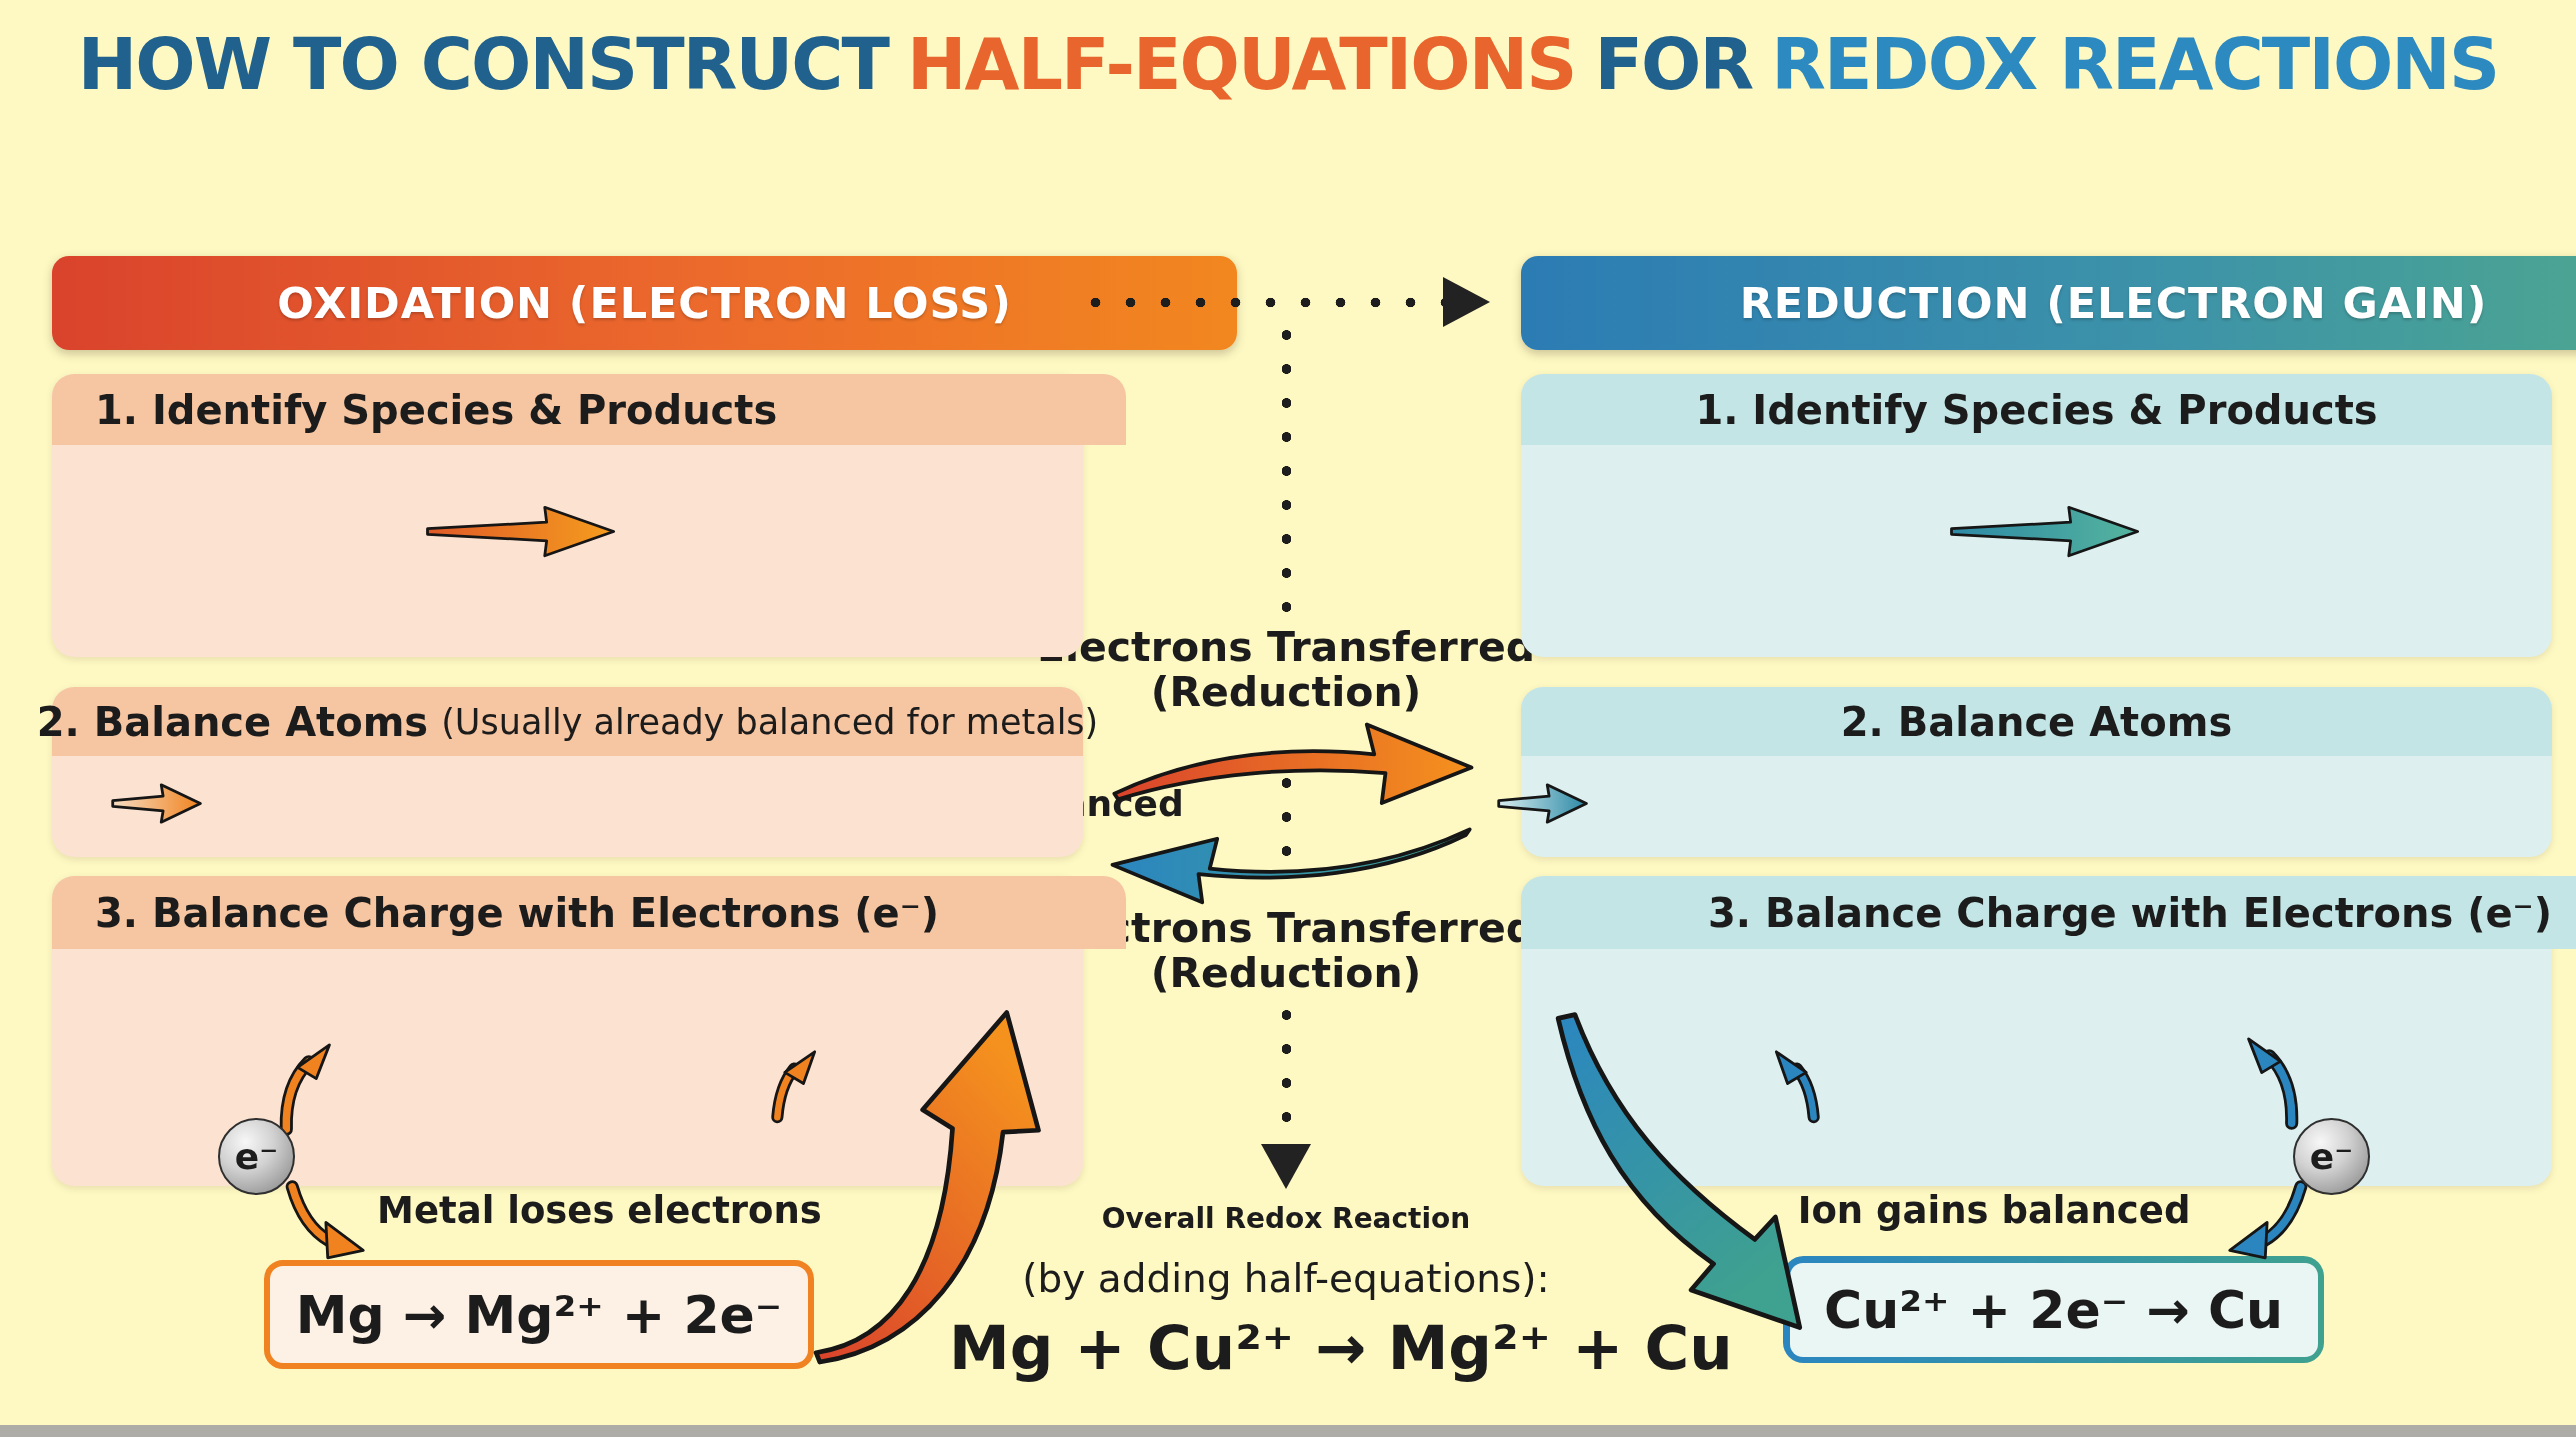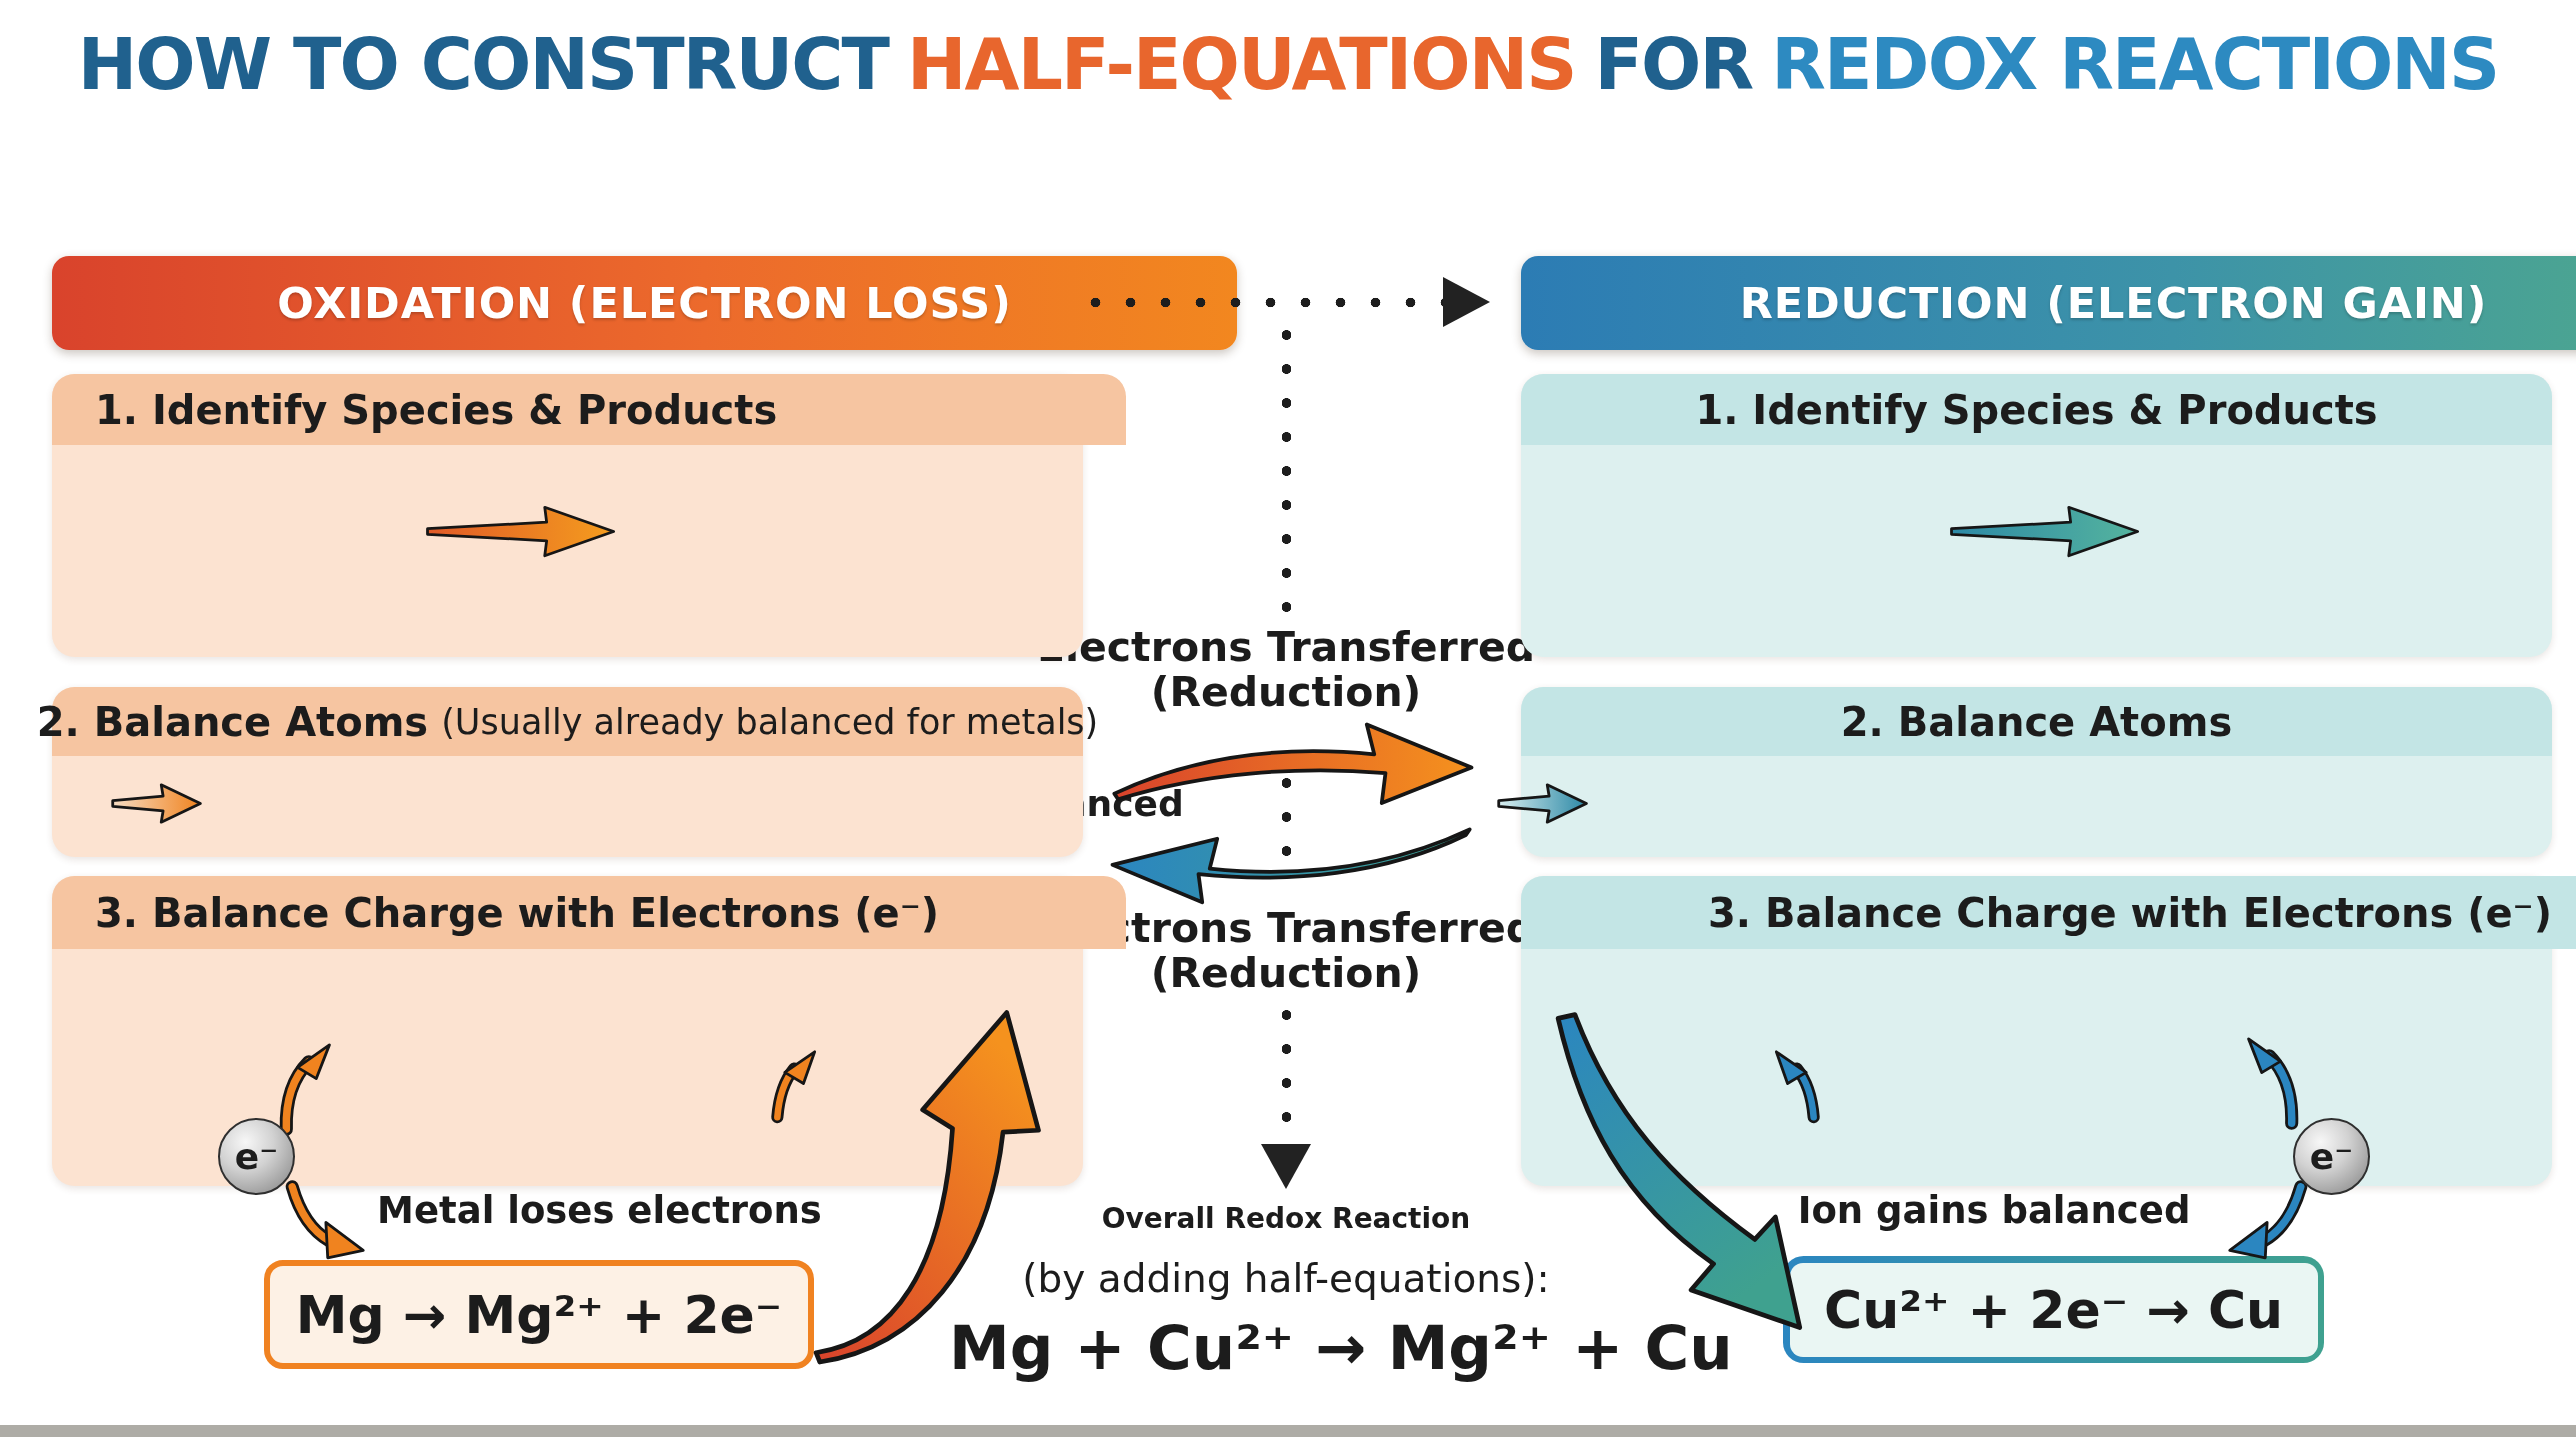--- a/index.html
+++ b/index.html
@@ -5,21 +5,21 @@
   :root{
     --title-blue:#20618e; --title-lightblue:#2d8ac1;
     --accent-orange:#ee7623; --accent-red:#d9432c;
     --accent-blue:#2b85c3; --accent-teal:#3fa18f;
     --ox-box:#fce3d1; --ox-band:#f6c5a1; --ox-highlight:#f5bf99;
     --red-box:#ddf0ef; --red-band:#c3e5e5; --red-highlight:#a9dce9;
   }
   html,body{margin:0;padding:0;background:#e8e8e4;}
   #canvas{
     position:relative; width:2576px; height:1438px; overflow:hidden;
-    background:#ffffff; font-family:"DejaVu Sans","Liberation Sans",sans-serif; color:#1c1c1c;
+    background:#fef9c3; font-family:"DejaVu Sans","Liberation Sans",sans-serif; color:#1c1c1c;
   }
   .abs{position:absolute;}
   
   #title{left:0; top:22.5px; width:2576px; display:flex; justify-content:center; gap:19px;
     font-size:71px; font-weight:800; letter-spacing:-1.9px; white-space:nowrap;}
   #title .t1,#title .t3{color:var(--title-blue);}
   #title .t2{color:#e8662d;}
   #title .t4{color:var(--title-lightblue);}
   #key{left:386px; top:137px; width:1803px; height:86px; background:#fff;
     border:4.7px solid #161616; border-radius:45px; box-shadow:0 4.7px 7.5px rgba(0,0,0,.18);

